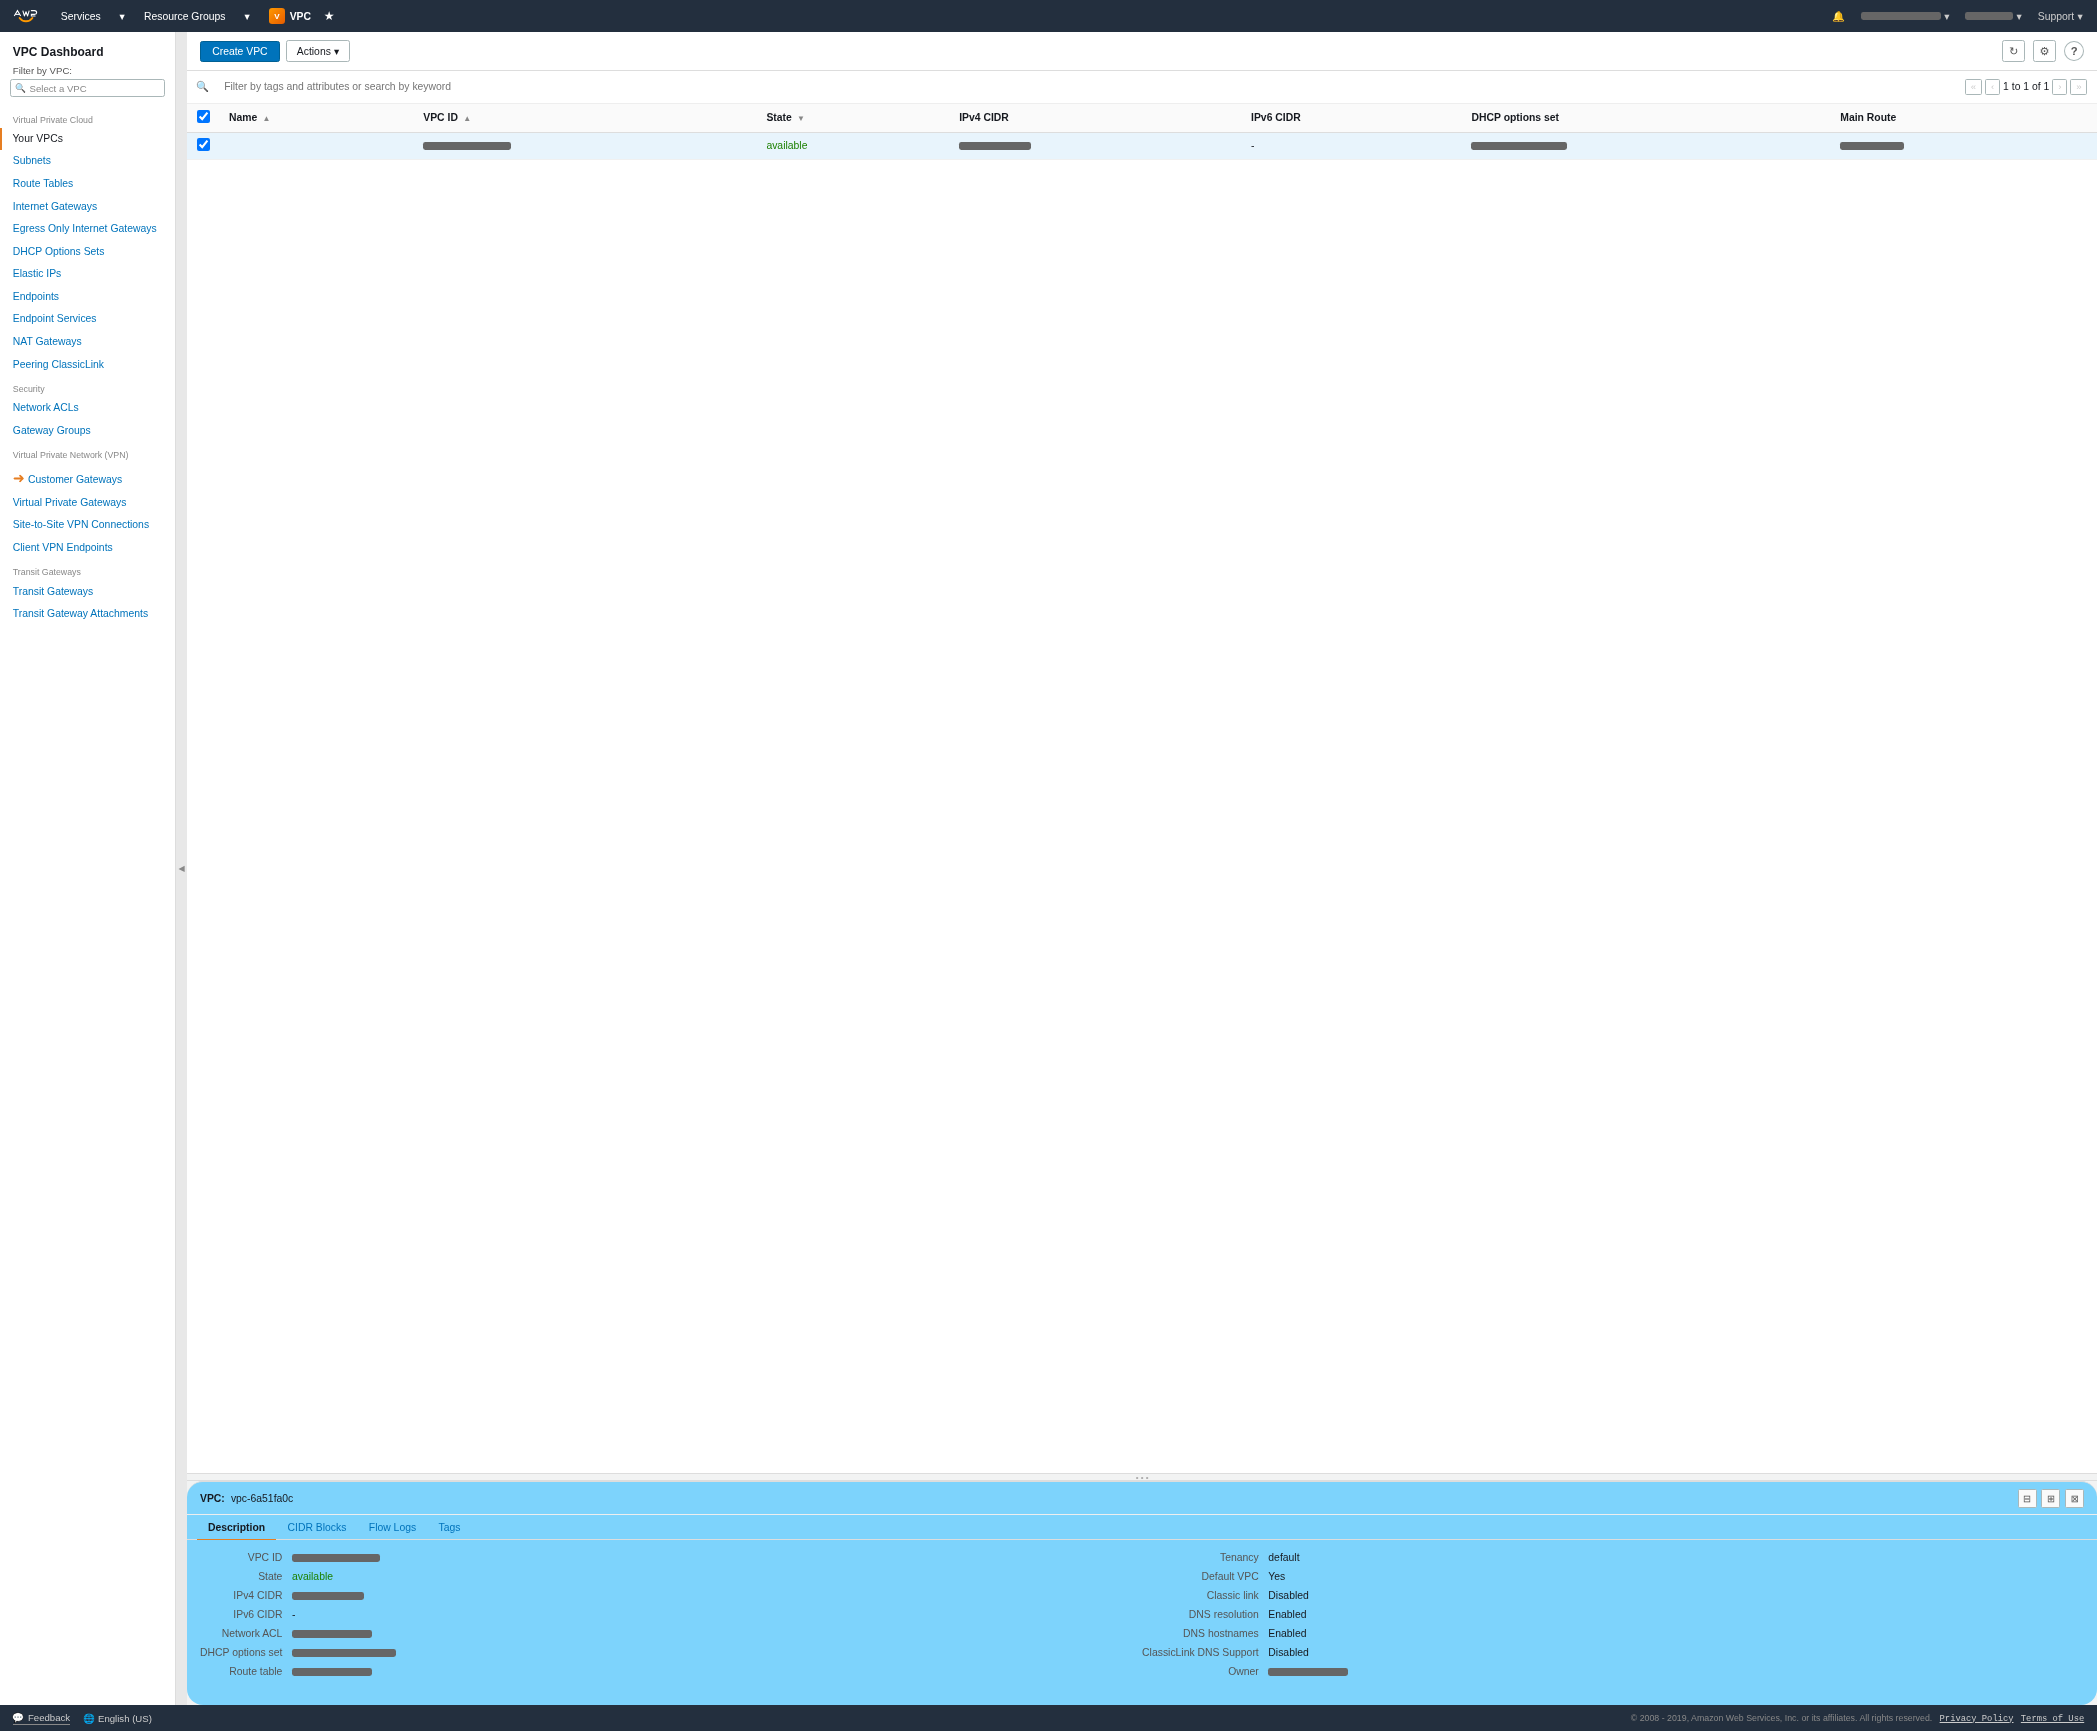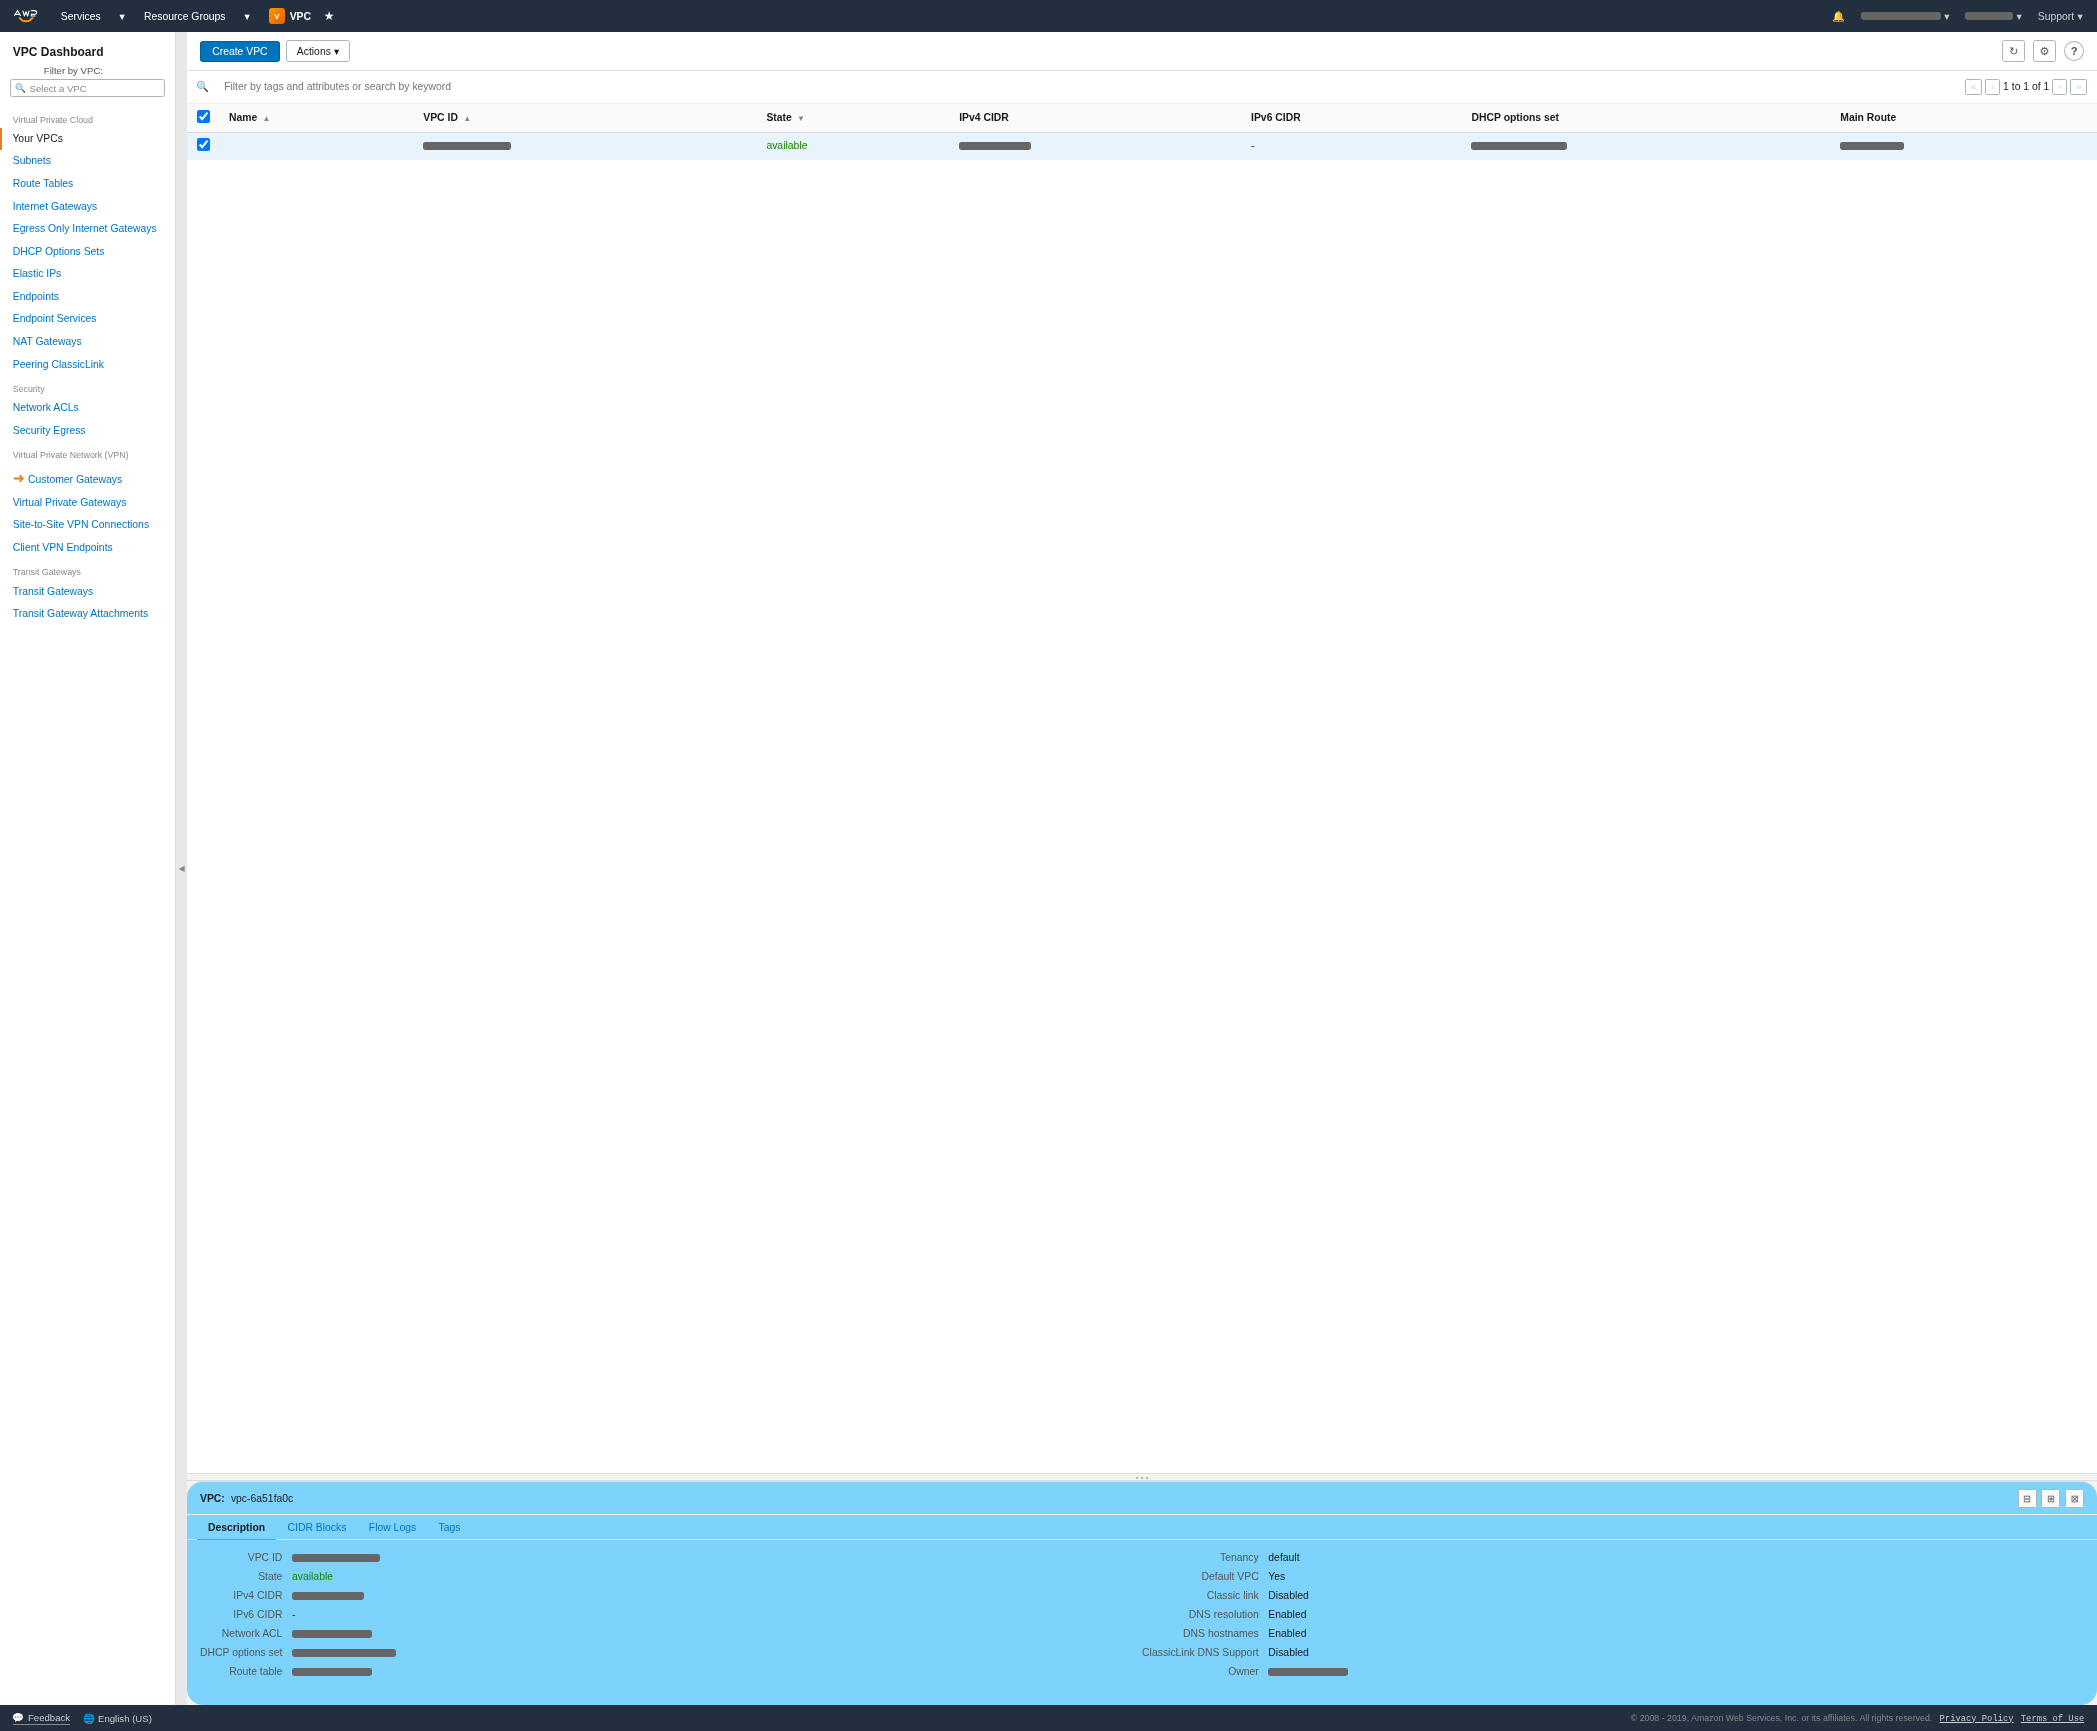--- a/index.html
+++ b/index.html
@@ -78,21 +78,20 @@
     .sidebar-title {
       font-size: 12px;
       font-weight: 700;
       padding: 3.2px 12.8px 6.4px;
       color: #16191f;
     }
     .sidebar-filter-label {
       font-size: 9.6px;
       color: #555;
       padding: 0 12.8px 3.2px;
-      margin-left: 31px;
     }
     .sidebar-filter-input {
       margin: 0 9.6px 9.6px;
       display: flex;
       align-items: center;
       border: 0.8px solid #aab7b8;
       border-radius: 2.4px;
       background: #fff;
       padding: 2.4px 4.8px;
       font-size: 9.6px;
@@ -422,21 +421,21 @@
     <div class="sidebar-item">Egress Only Internet Gateways</div>
     <div class="sidebar-item">DHCP Options Sets</div>
     <div class="sidebar-item">Elastic IPs</div>
     <div class="sidebar-item">Endpoints</div>
     <div class="sidebar-item">Endpoint Services</div>
     <div class="sidebar-item">NAT Gateways</div>
     <div class="sidebar-item">Peering ClassicLink</div>
 
     <div class="sidebar-section-label">Security</div>
     <div class="sidebar-item">Network ACLs</div>
-    <div class="sidebar-item">Security Egress</div>
+    <div class="sidebar-item">Gateway Groups</div>
 
     <div class="sidebar-section-label">Virtual Private Network (VPN)</div>
     <div class="sidebar-item">
       <span class="arrow-indicator">➜</span>Customer Gateways
     </div>
     <div class="sidebar-item">Virtual Private Gateways</div>
     <div class="sidebar-item">Site-to-Site VPN Connections</div>
     <div class="sidebar-item">Client VPN Endpoints</div>
 
     <div class="sidebar-section-label">Transit Gateways</div>

